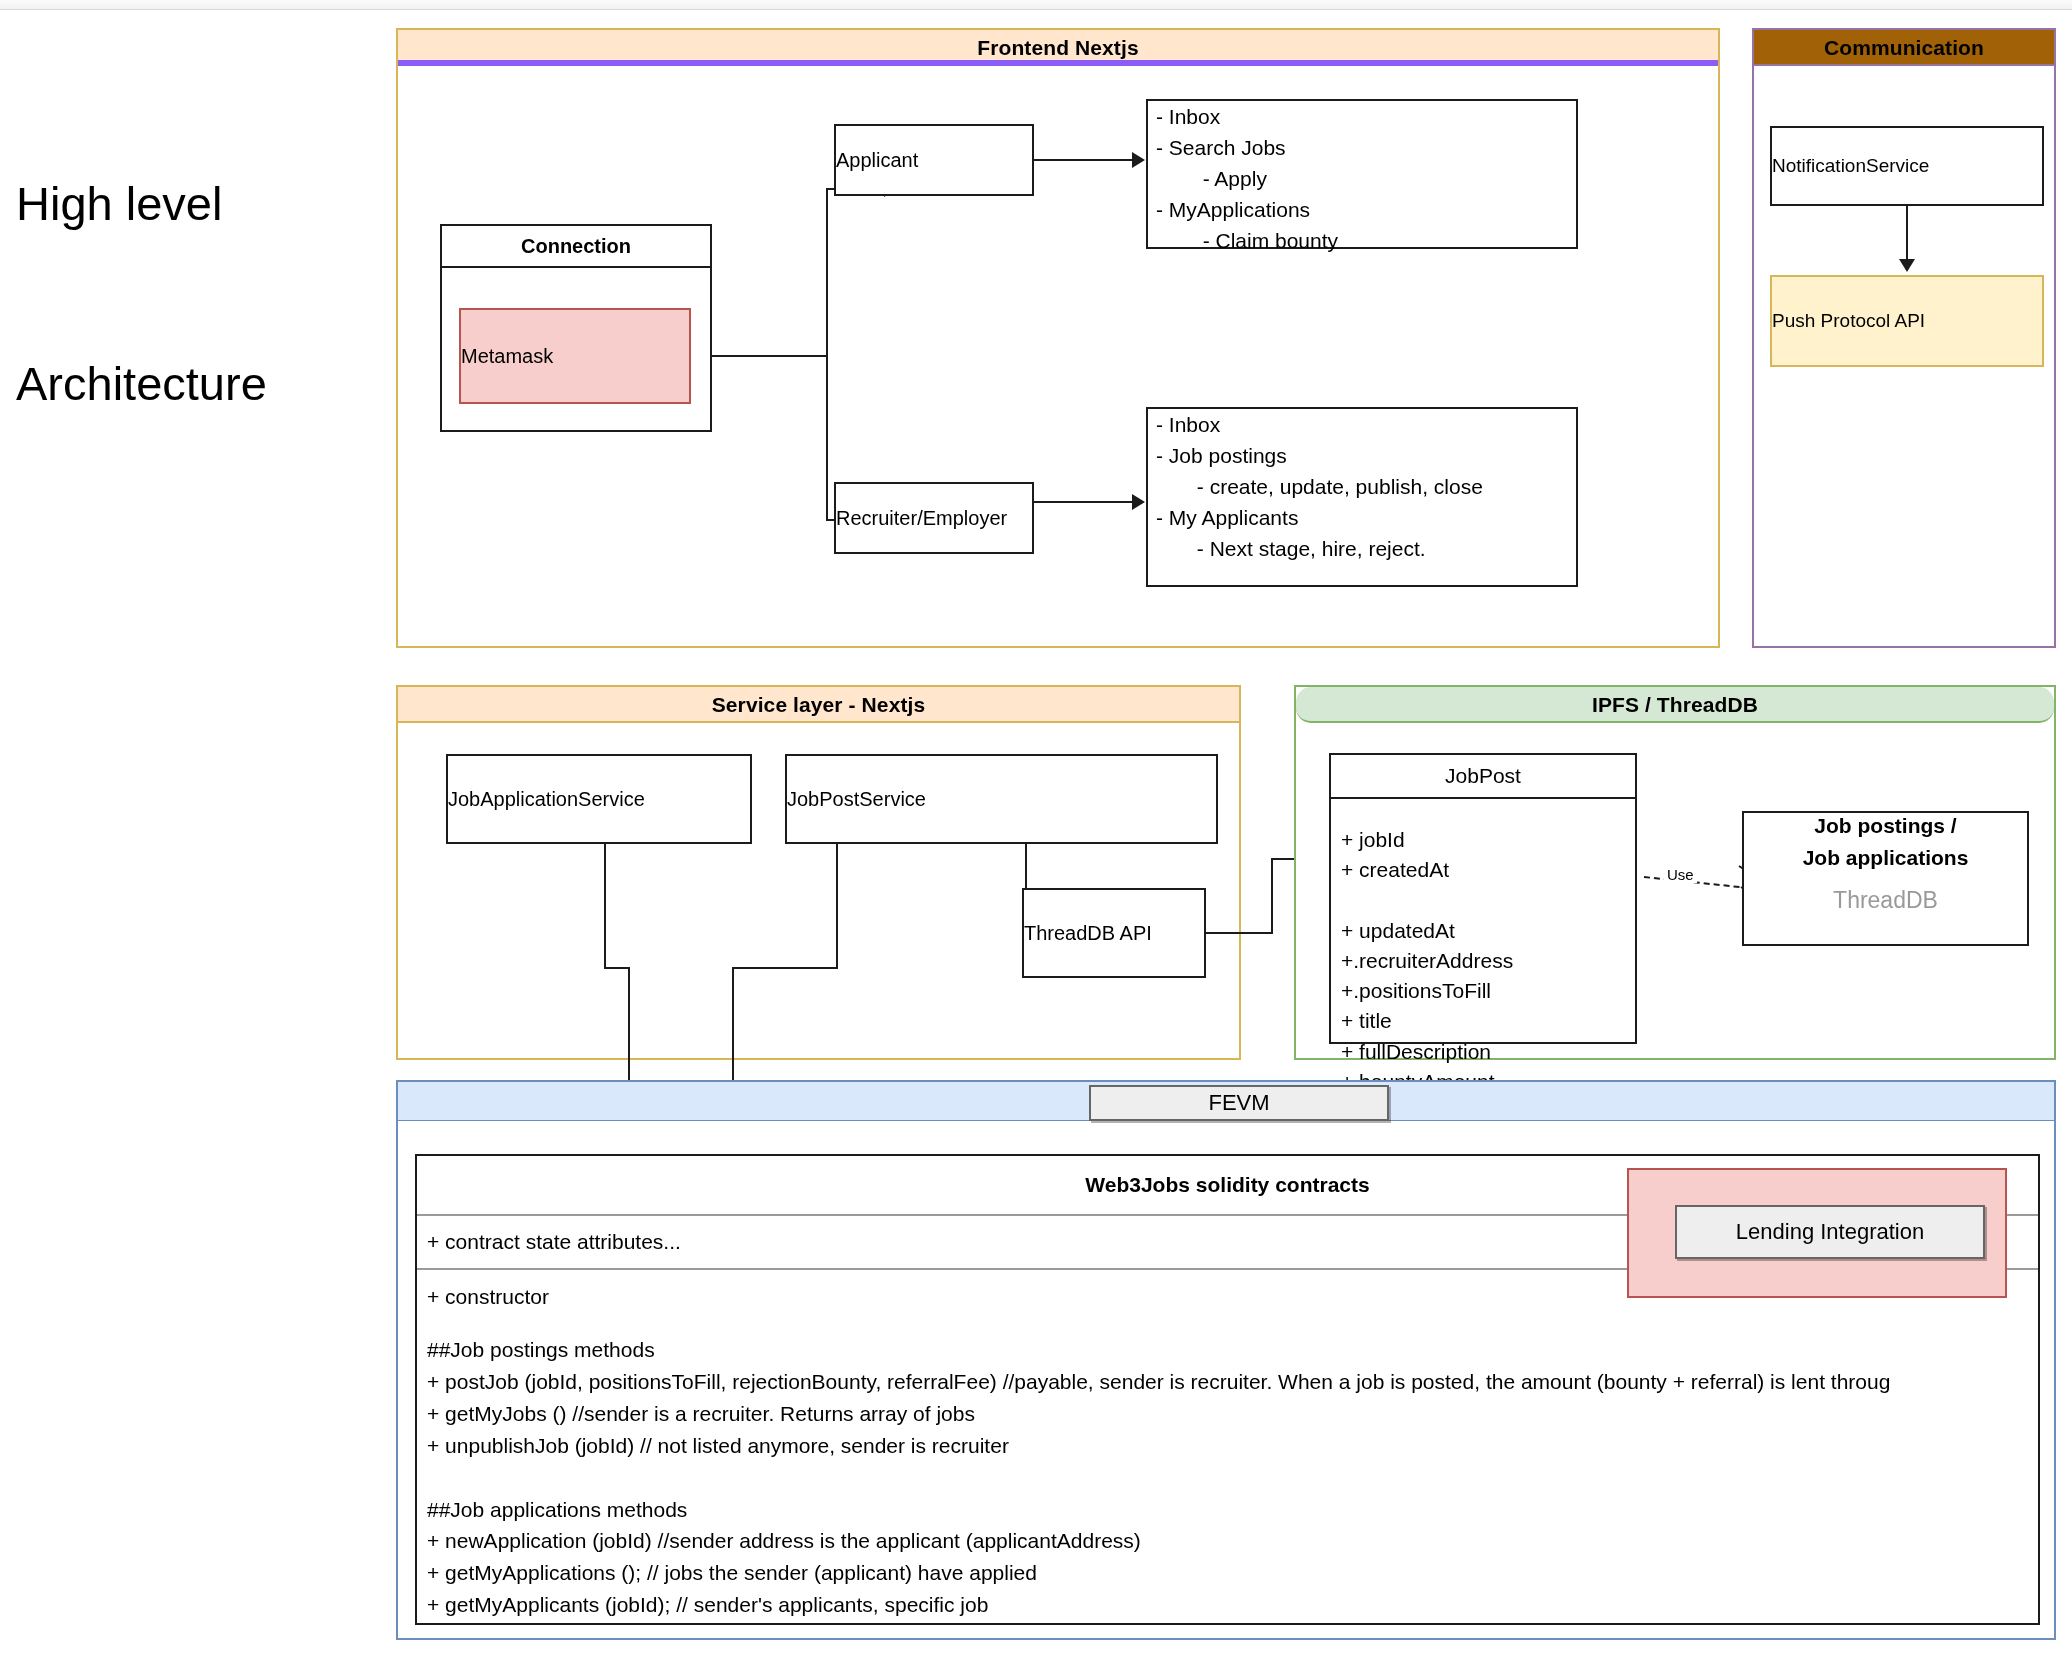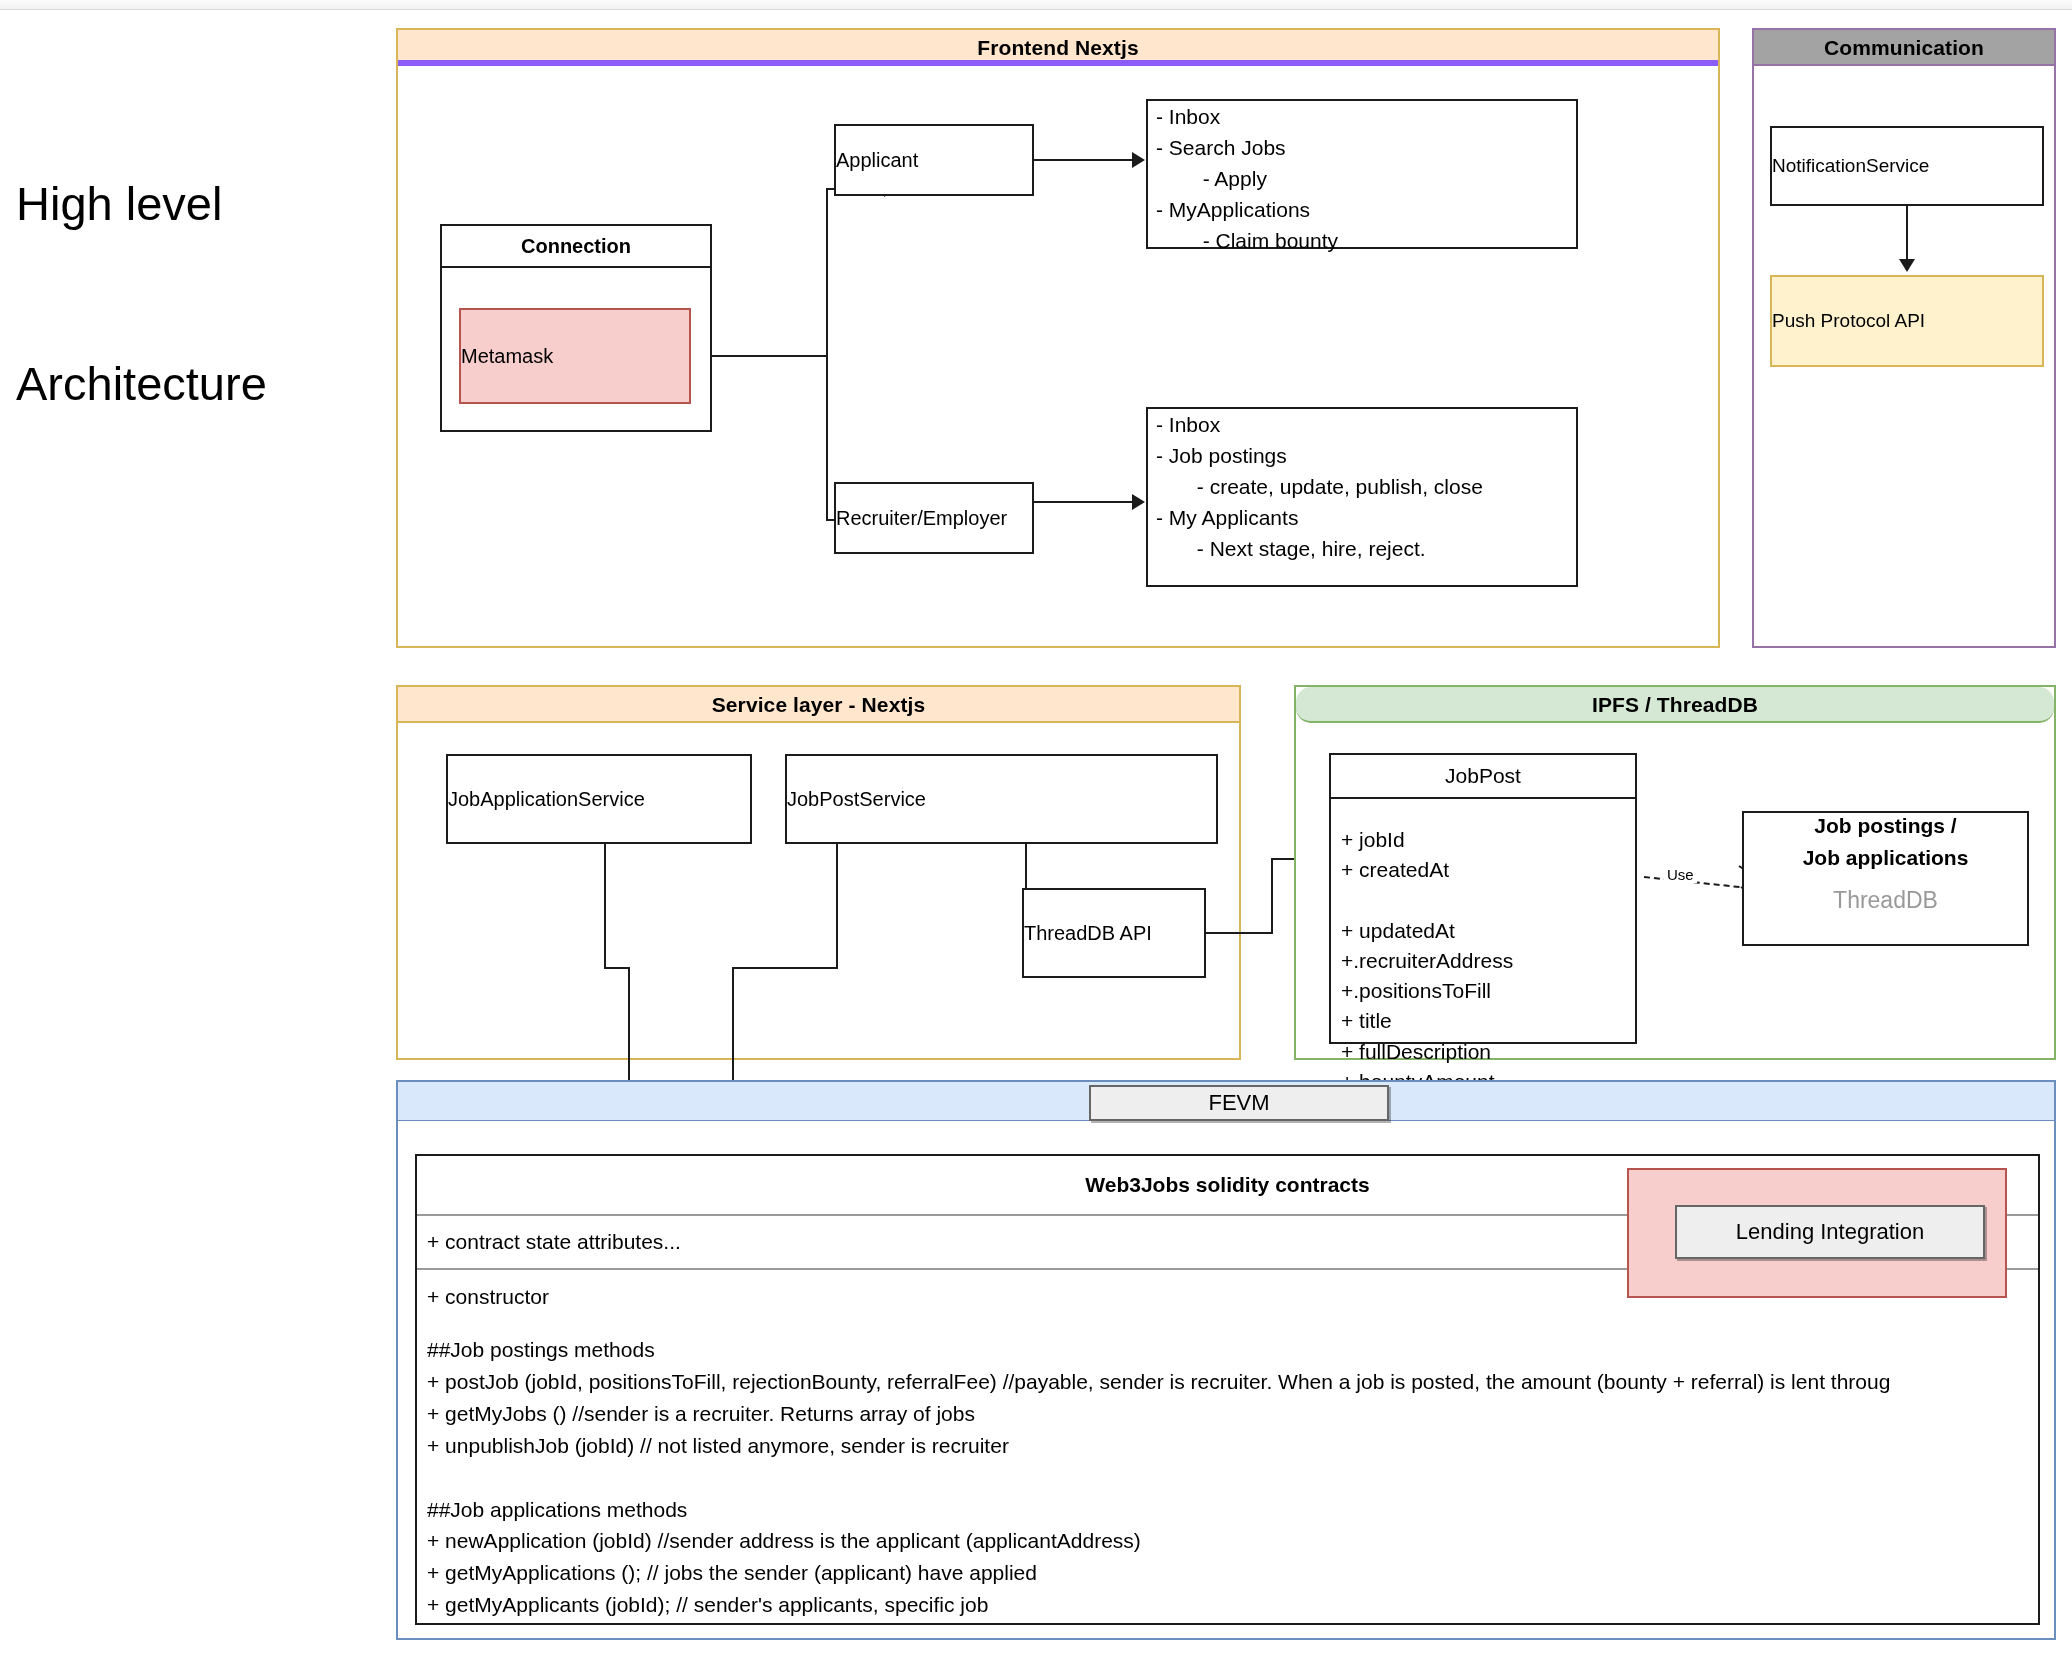--- a/index.html
+++ b/index.html
@@ -31,21 +31,21 @@
     font-weight:bold;
     letter-spacing:.1px;
   }
   .group > .g-body{position:relative; width:100%; box-sizing:border-box;}
 
   .grp-frontend{border:2px solid #d6b656; background:#ffffff;}
   .grp-frontend > .g-title{background:#ffe6cc; border-bottom:6px solid #8b5cf6; color:#000;}
   .grp-service{border:2px solid #d6b656; background:#ffffff;}
   .grp-service > .g-title{background:#ffe6cc; border-bottom:2px solid #d6b656; color:#000;}
   .grp-comm{border:2px solid #9673a6; background:#ffffff;}
-  .grp-comm > .g-title{background:#a3a3a3; border-bottom:2px solid #9673a6; color:#000;}
+  .grp-comm > .g-title{background:#a16207; border-bottom:2px solid #9673a6; color:#000;}
   .grp-ipfs{border:2px solid #82b366; background:#ffffff;}
   .grp-ipfs > .g-title{background:#d5e8d4; border-bottom:2px solid #82b366; color:#000;border-radius:15px;}
   .grp-fevm{border:2px solid #6c8ebf; background:#ffffff;}
   .grp-fevm > .g-title{background:#dae8fc; border-bottom:1px solid #6c8ebf;}
 
   
   .box{
     position:absolute; box-sizing:border-box;
     background:#ffffff; border:2px solid #1b1b1b;
     display:flex; align-items:center; justify-content:flex-start;

